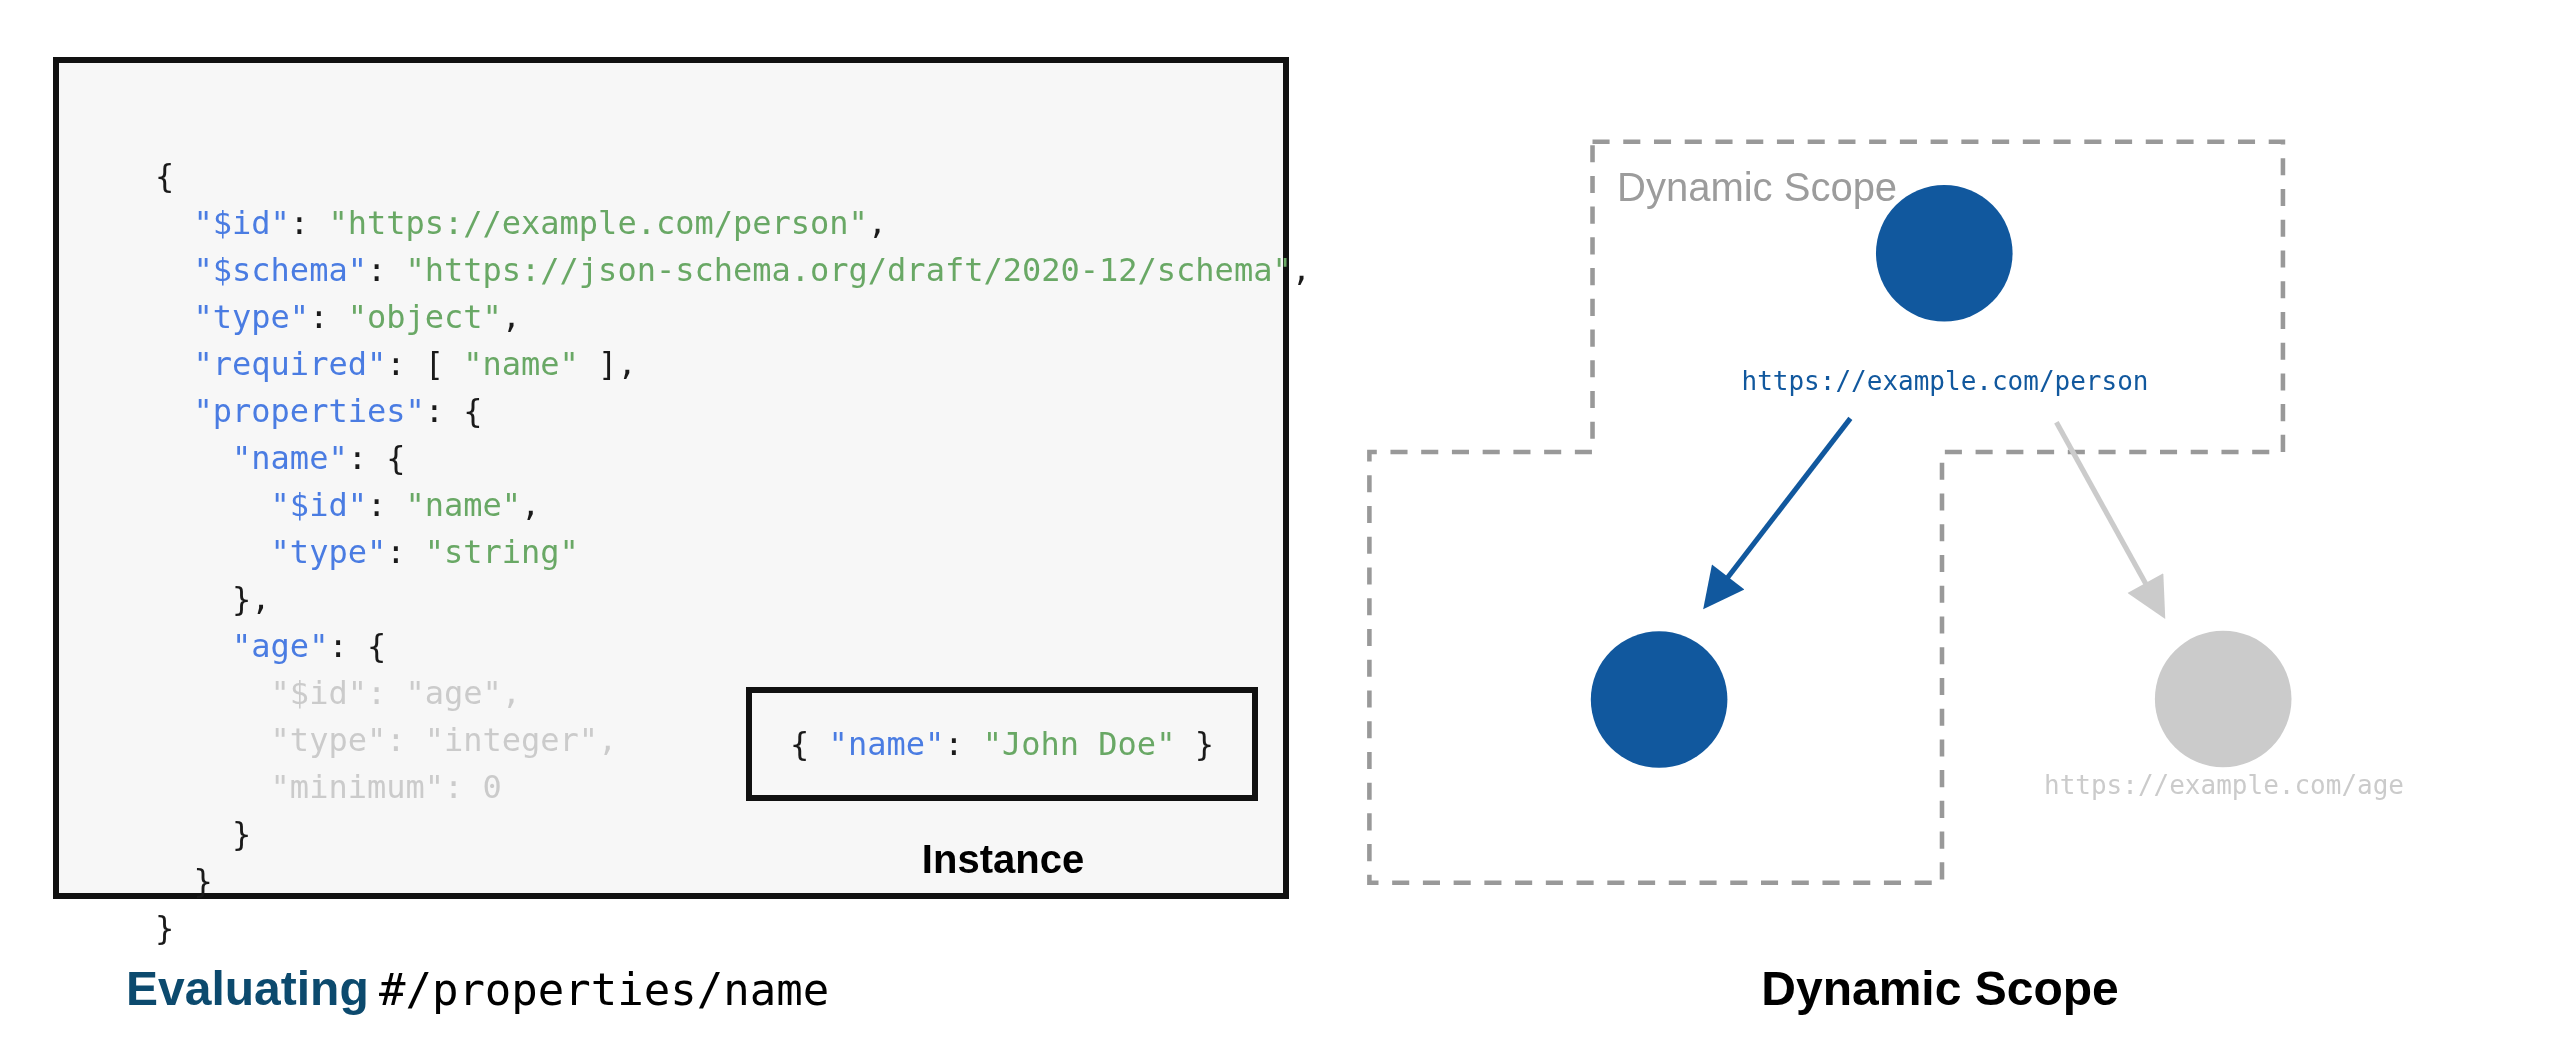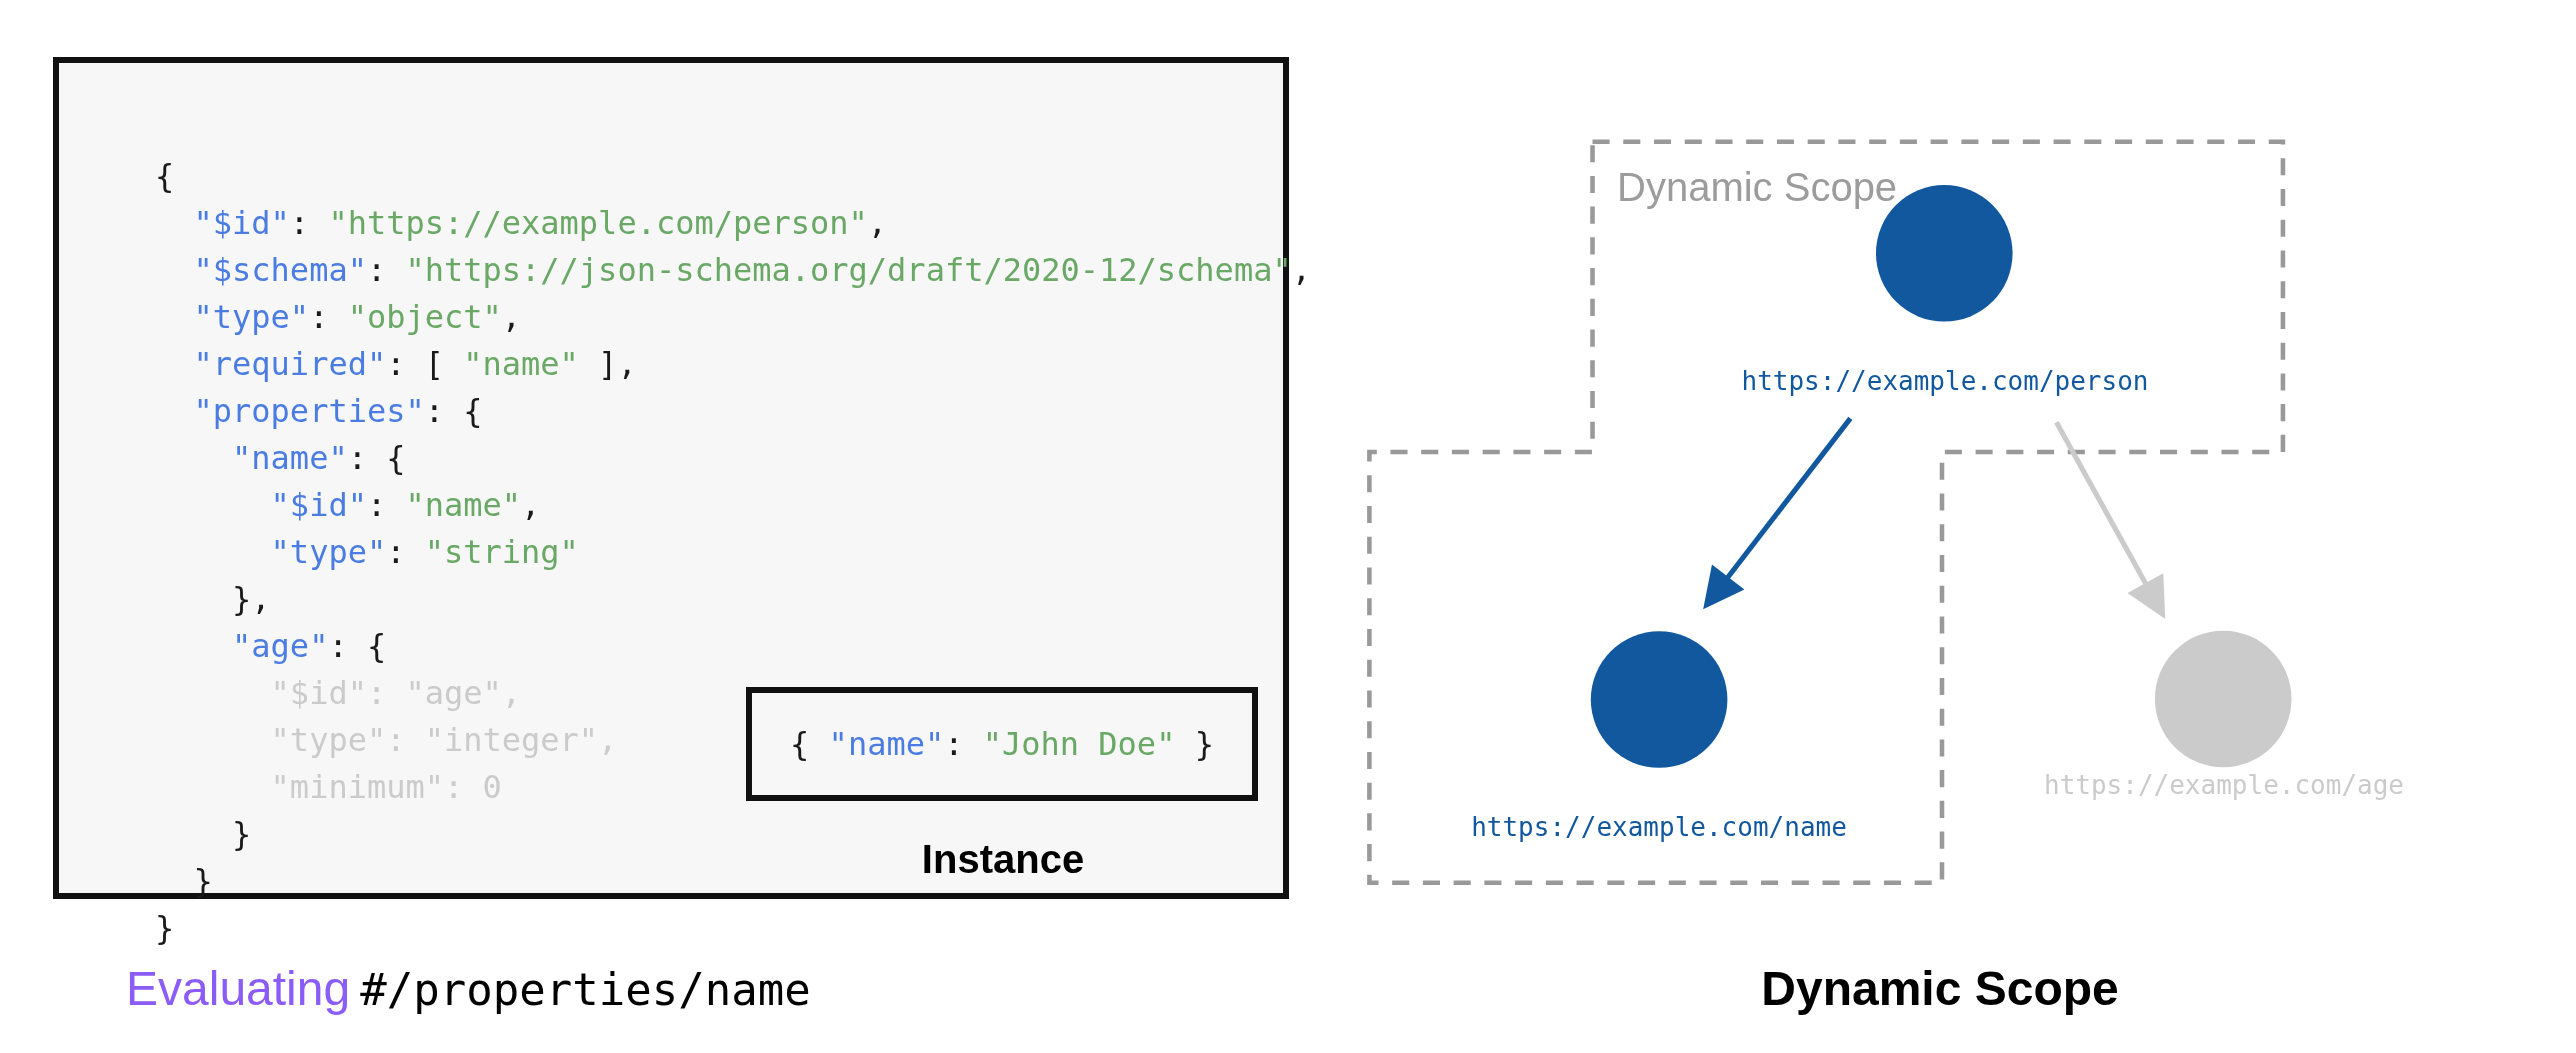--- a/index.html
+++ b/index.html
@@ -37,21 +37,21 @@
     box-sizing:border-box;border:6.3px solid var(--ink);background:var(--panel-bg);
     display:flex;align-items:center;justify-content:center;
   }
   .instance-label{
     position:absolute;left:1003px;top:832px;transform:translateX(-50%);
     font-weight:bold;font-size:40px;line-height:55px;color:#000;
   }
   
   .caption{position:absolute;white-space:nowrap;}
   .caption-left{left:126px;top:960px;font-size:48px;line-height:57px;}
-  .cap-bold{font-weight:normal;color:#8b5cf6;}
+  .cap-bold{font-weight:bold;color:#0c4a6e;}
   .cap-mono{font-family:"DejaVu Sans Mono","Liberation Mono",monospace;font-weight:normal;font-size:44px;color:#000;margin-left:10.2px;text-align:center;}
   .caption-right{
     left:1940px;top:960px;transform:translateX(-50%);
     font-size:48px;line-height:57px;font-weight:bold;color:#000;
   }
   
   #diagram-svg{position:absolute;left:0;top:0;width:2576px;height:1053px;}
   .scope-outline{fill:none;stroke:var(--border-gray);stroke-width:8px;stroke-dasharray:30 24;}
   .node-blue{fill:var(--accent-blue);}
   .node-gray{fill:var(--muted-gray);}
@@ -108,19 +108,18 @@
     <line class="arrow-gray" x1="3612" y1="742" x2="3798" y2="1078" marker-end="url(#head-g)"></line>
 
     <circle class="node-blue" cx="3415" cy="445" r="120"></circle>
     <circle class="node-blue" cx="2914" cy="1229" r="120"></circle>
     <circle class="node-gray" cx="3905" cy="1228" r="120"></circle>
   </svg>
 
   <div class="scope-tag">Dynamic Scope</div>
 
   <div class="node-label blue" id="person-label">https://example.com/person</div>
-  <div class="node-label blue" id="name-label">https://example.com/name</div>
   <div class="node-label gray" id="age-label">https://example.com/age</div>
 
   <div class="caption caption-right">Dynamic Scope</div>
 
 </div>
 
 
 </body></html>

